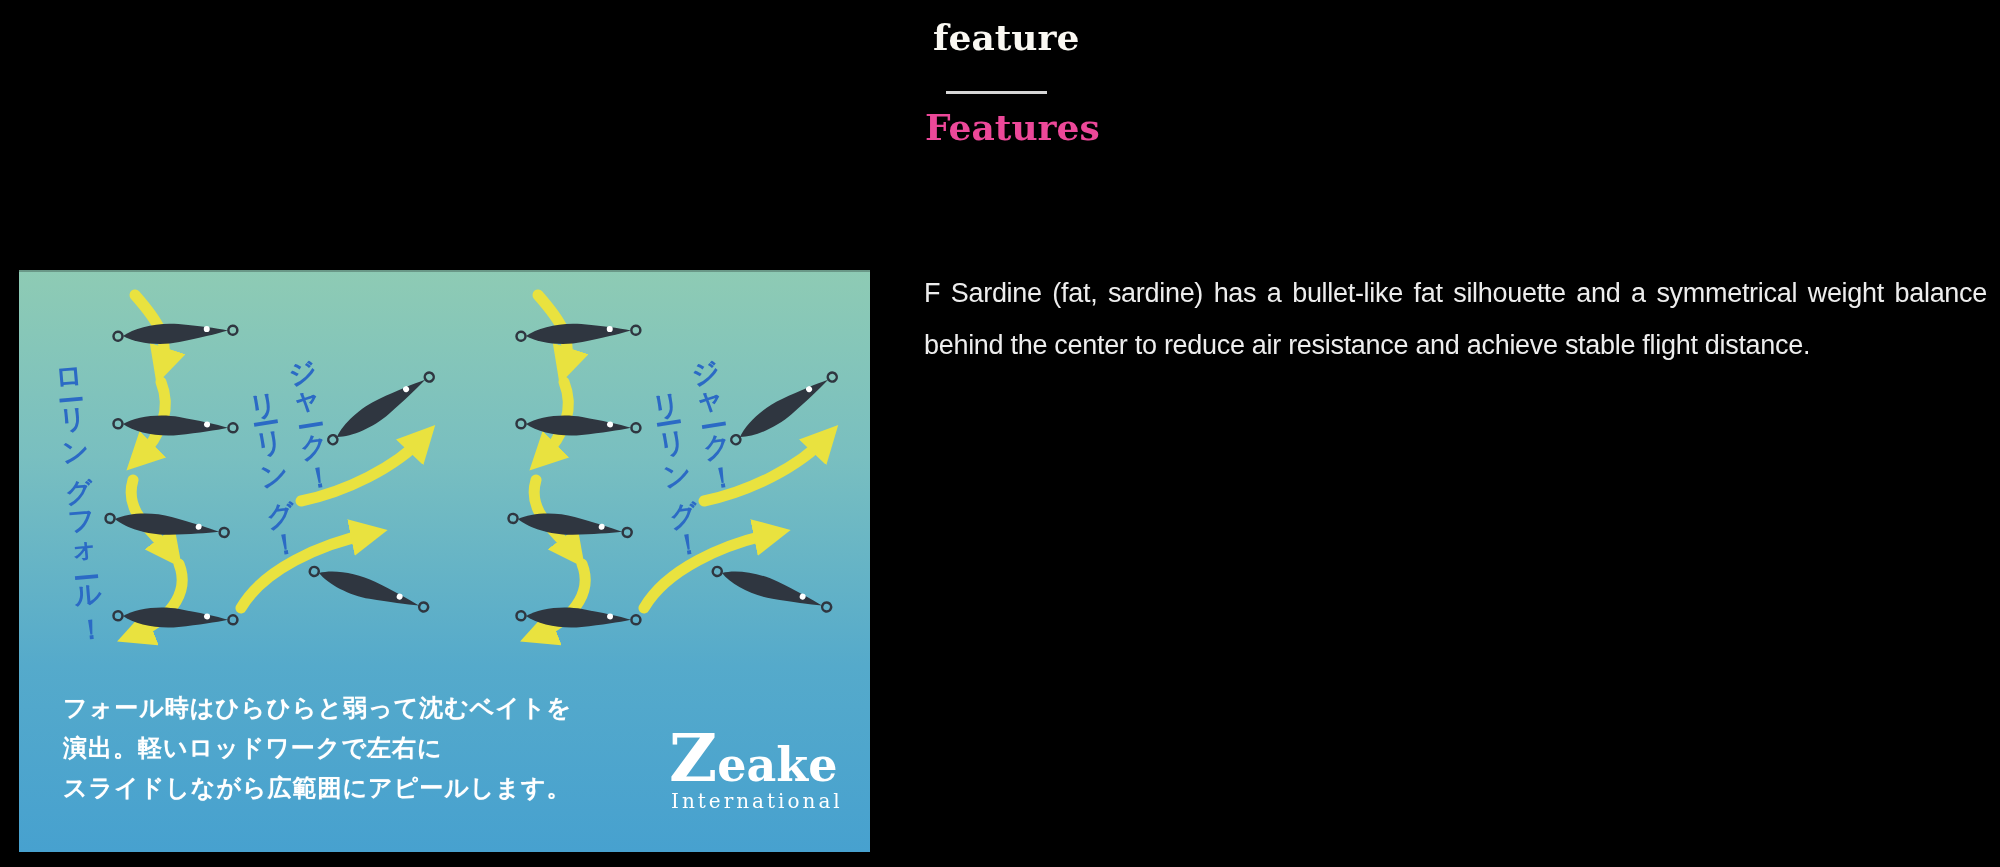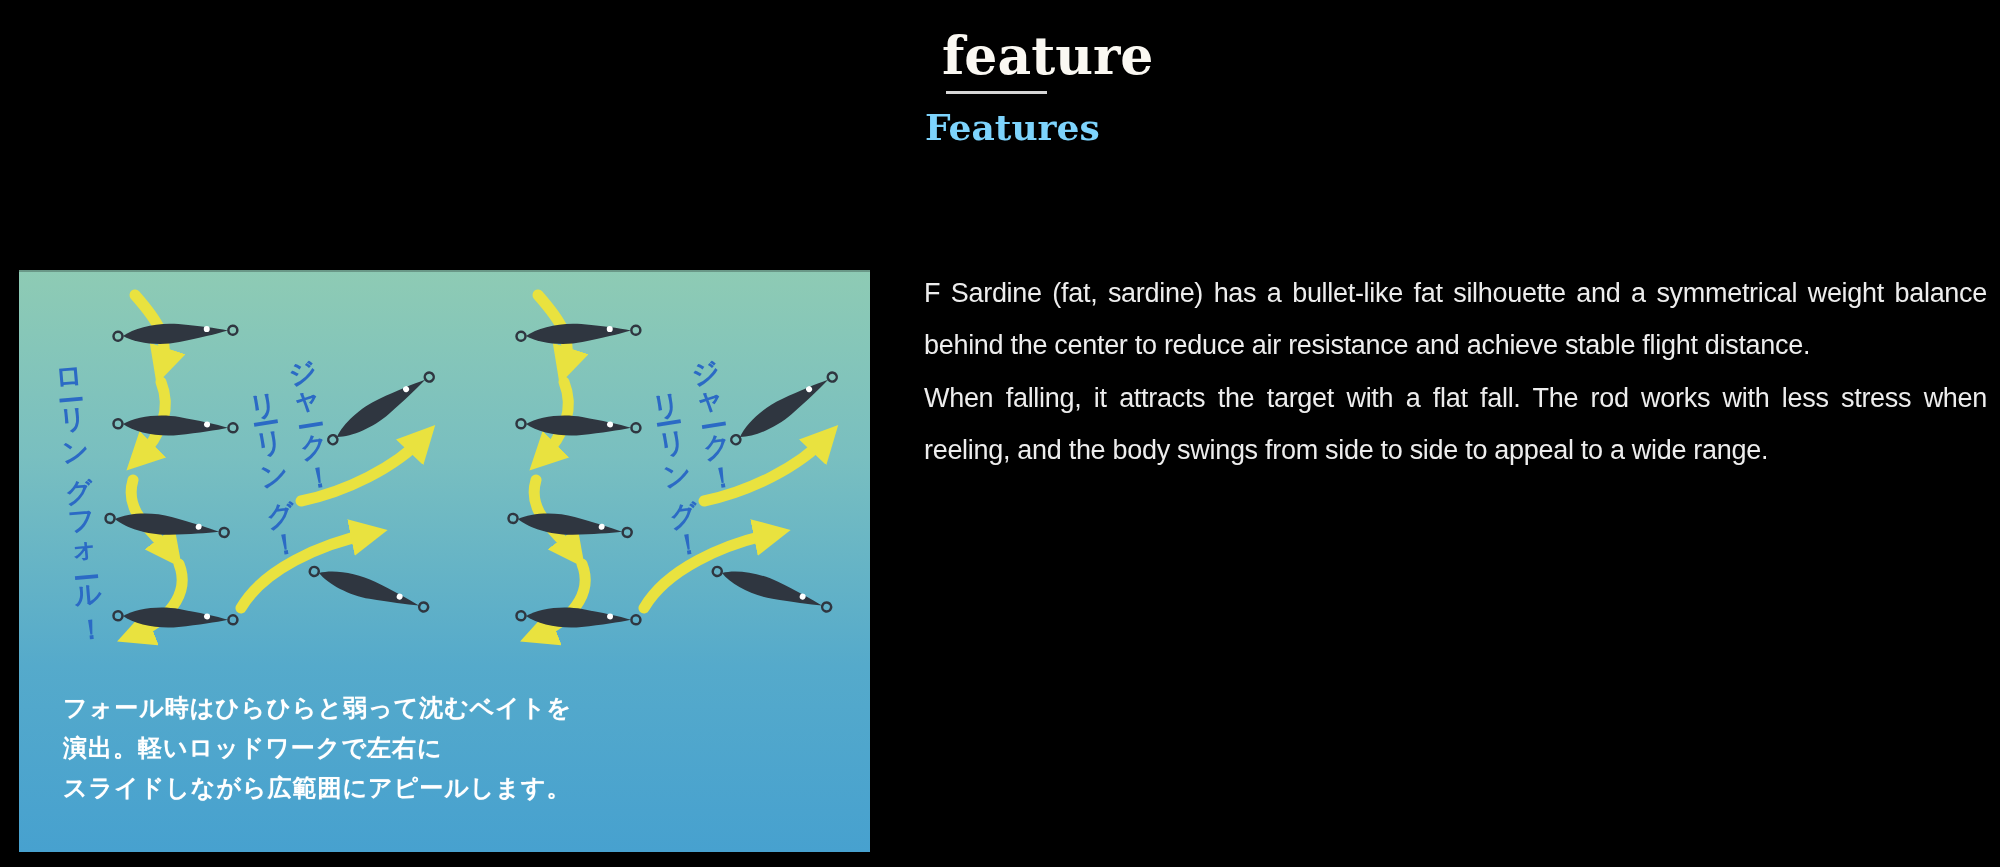--- a/index.html
+++ b/index.html
@@ -26,24 +26,24 @@
   .caption{position:absolute;left:44px;top:418px;color:#ffffff;font-weight:bold;
            font-size:24px;line-height:40px;letter-spacing:1px;
            font-family:"DejaVu Sans",sans-serif;text-shadow:0 0 1px rgba(255,255,255,.4);}
   .logo{position:absolute;left:650px;top:452px;color:#ffffff;text-align:left;
         font-family:"DejaVu Serif",serif;}
   .logo-main{font-size:46px;font-weight:bold;line-height:1.1;}
   .logo-main::first-letter{font-size:66px;}
   .logo-sub{font-size:20px;letter-spacing:3px;margin-top:-6px;margin-left:2px;}
 
   
-  .sec-title{position:absolute;left:925px;top:8px;margin:17px;color:#faf8f2;
-             font-family:"DejaVu Serif",serif;font-weight:bold;font-size:52px;}
+  .sec-title{position:absolute;left:925px;top:8px;margin:8px;color:#faf8f2;
+             font-family:"DejaVu Serif",serif;font-weight:bold;font-size:36px;}
   .divider{position:absolute;left:946px;top:91px;width:101px;height:3px;background:#d6d6d6;}
-  .sec-subtitle{position:absolute;left:925px;top:106px;margin:0;color:#7dd3fc;
+  .sec-subtitle{position:absolute;left:925px;top:106px;margin:0;color:#ec4899;
                 font-family:"DejaVu Serif",serif;font-weight:bold;font-size:36px;}
   .paragraphs{position:absolute;left:923px;top:266px;width:1065px;color:#ededed;
               font-size:27px;line-height:52px;text-align:justify;letter-spacing:-0.3px;}
   .paragraphs p{margin:1px;}
 </style>
 </head>
 <body>
 
 <div class="canvas">
 
@@ -92,24 +92,27 @@
       <span class="vcol">ジャーク！</span>
       <span class="vcol">リーリング！</span>
     </div>
 
     <div class="caption">
       <div>フォール時はひらひらと弱って沈むベイトを</div>
       <div>演出。軽いロッドワークで左右に</div>
       <div>スライドしながら広範囲にアピールします。</div>
     </div>
 
+    <div class="logo">
+      <div class="logo-main">Zeake</div>
+      <div class="logo-sub">International</div>
+    </div>
   </div>
 
   <h2 class="sec-title">feature</h2>
   <div class="divider"></div>
   <h3 class="sec-subtitle">Features</h3>
 
   <div class="paragraphs">
     <p>F Sardine (fat, sardine) has a bullet-like fat silhouette and a symmetrical weight balance behind the center to reduce air resistance and achieve stable flight distance.</p>
-    <p>When falling, it attracts the target with a flat fall. The rod works with less stress when reeling, and the body swings from side to side to appeal to a wide range.</p>
   </div>
 
 </div>
 
 </body></html>

